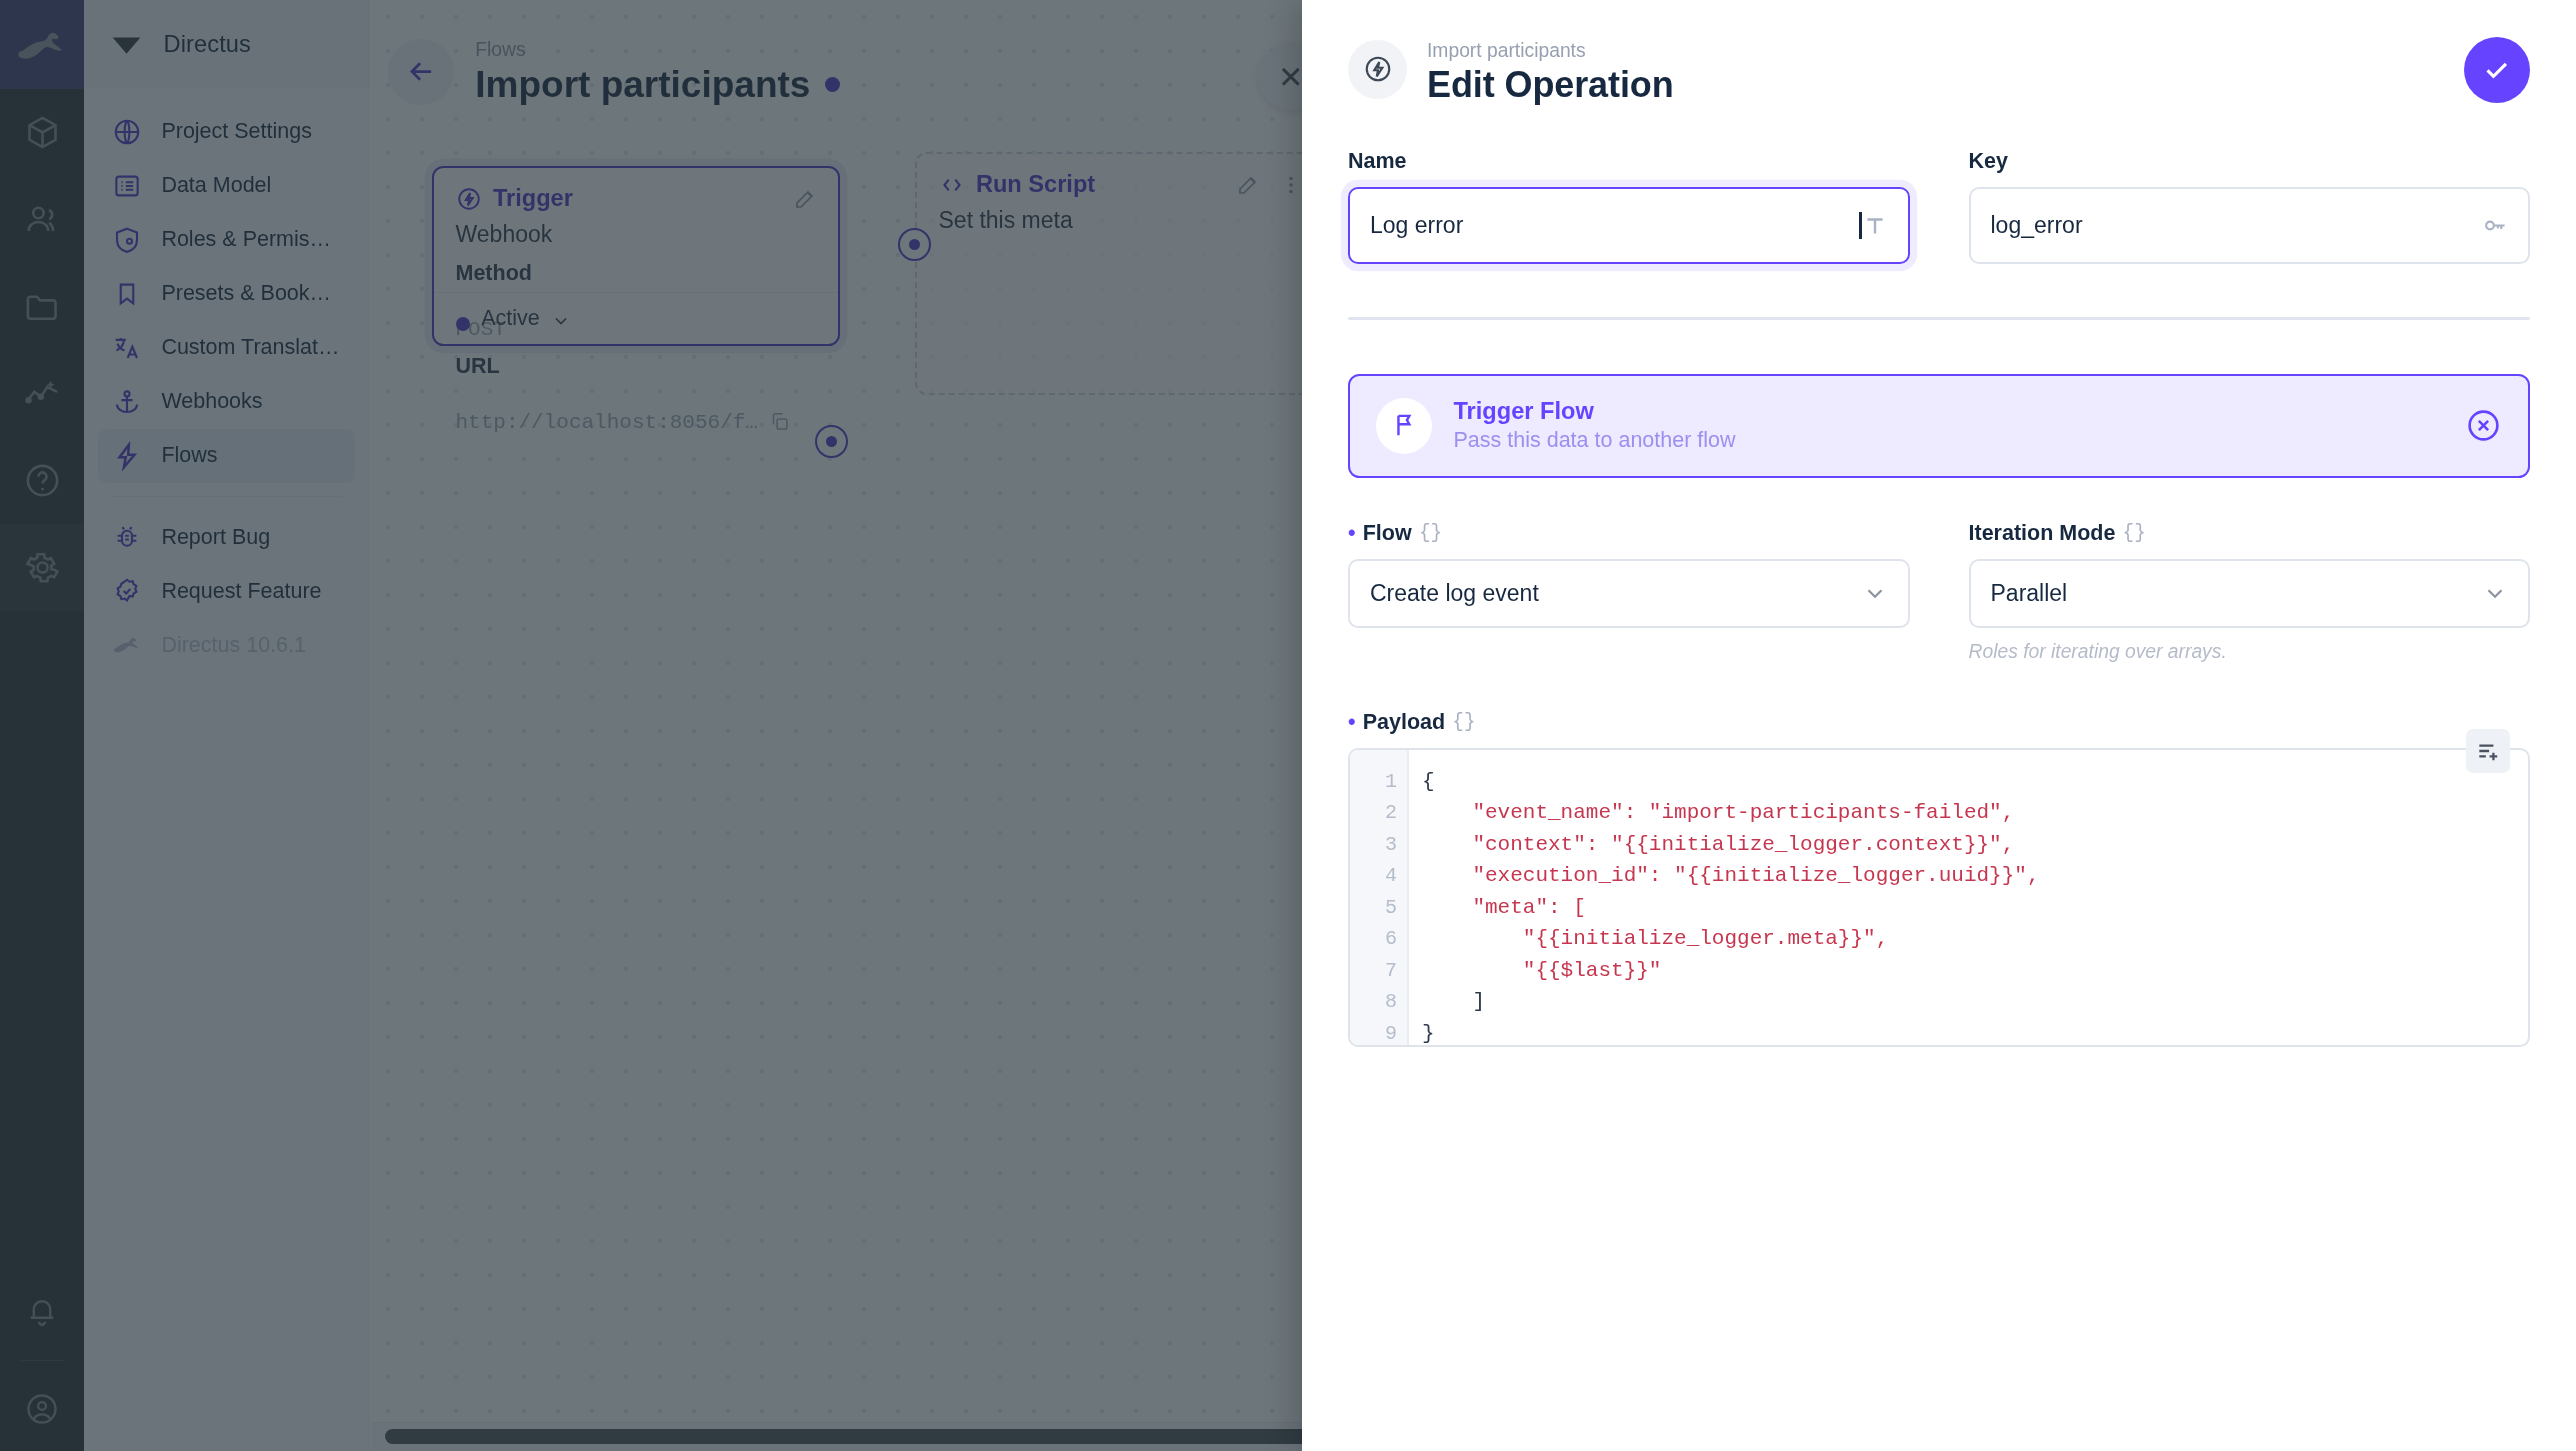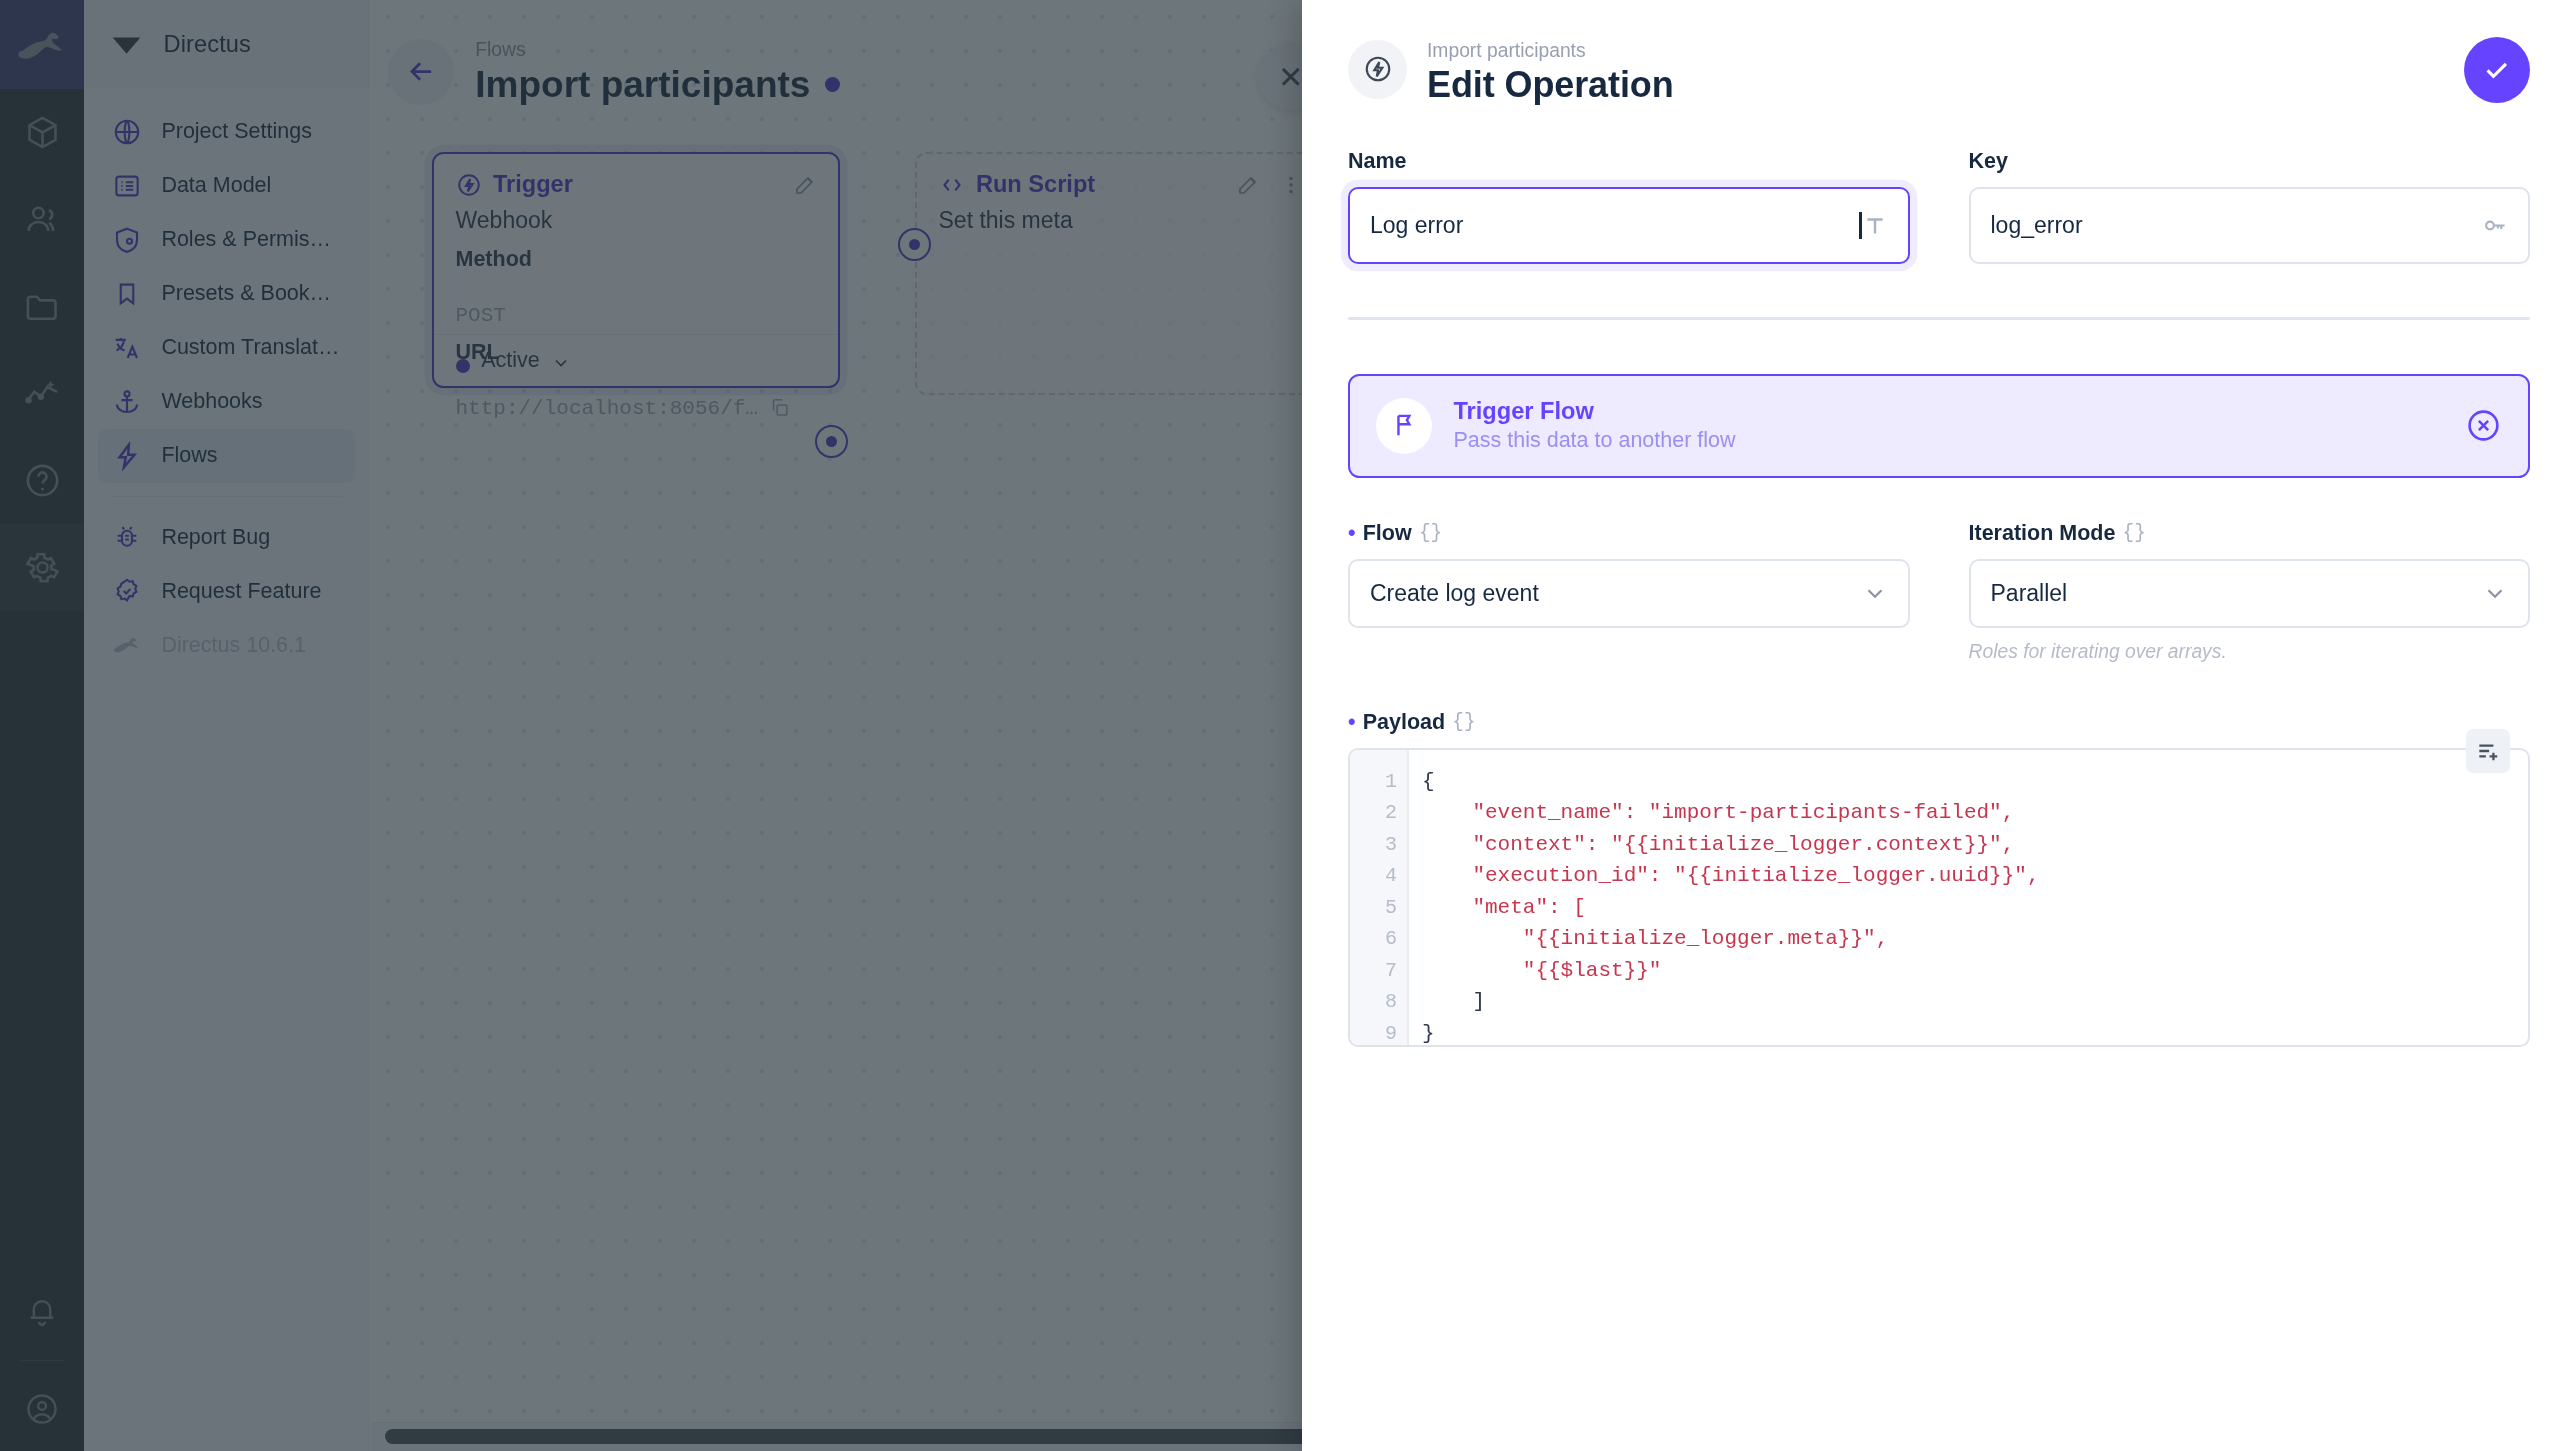--- a/index.html
+++ b/index.html
@@ -399,21 +399,21 @@
           </div>
         </div>
       </div>
 
       <div class="close-x">
         <svg width="31.5" height="31.5" viewBox="0 0 24 24" fill="none" stroke="currentColor" stroke-width="2.2">
             <path d="M6 6l12 12M18 6L6 18"></path>
           </svg>
       </div>
 
-      <div class="node sel" style="left:61px; top:152px; width:408px; height:236px;">
+      <div class="node sel" style="left:61px; top:166px; width:408px; height:180px;">
         <div class="node-hd">
           <div class="node-type">
             <span>
                 <svg width="26" height="26" viewBox="0 0 24 24" fill="none" stroke="currentColor" stroke-width="1.8">
                   <circle cx="12" cy="12" r="9"></circle>
                   <path d="M13 6.5L9 13h3l-1 5 4.5-7H12l1-4.5z"></path>
                 </svg>
               </span>
             <span>Trigger</span>
           </div>

